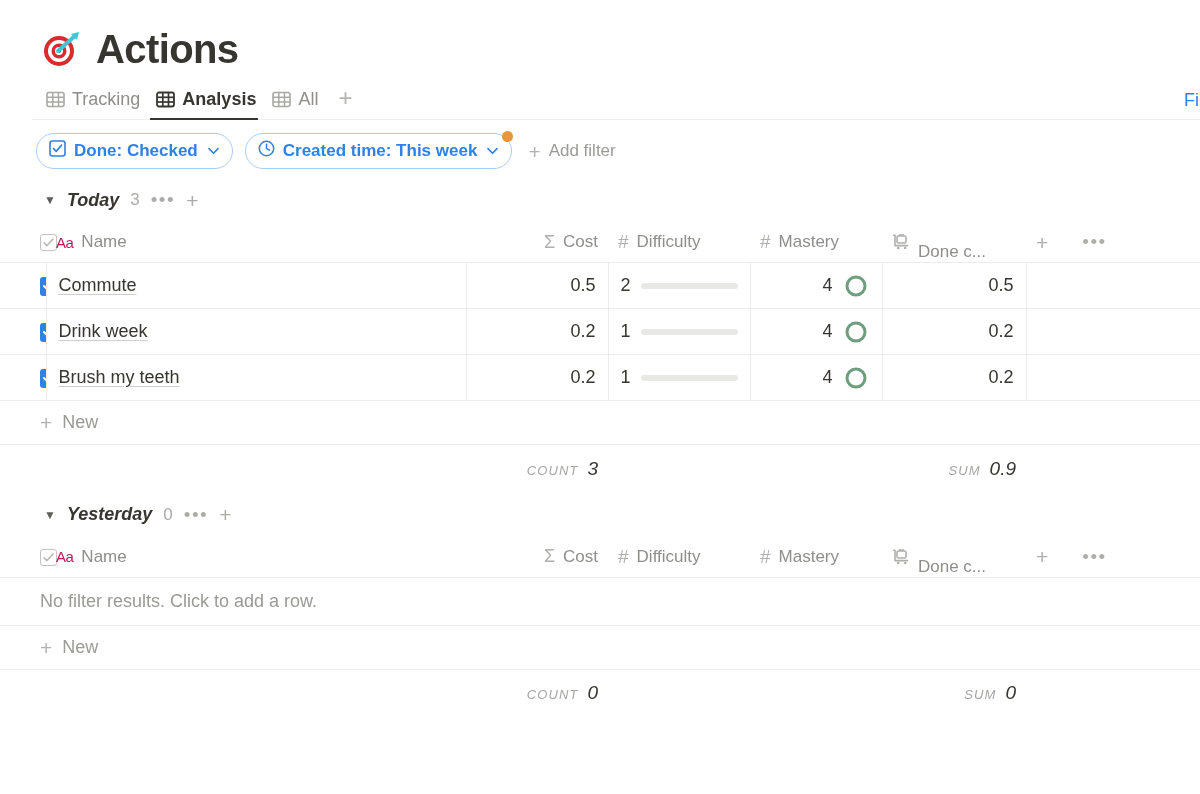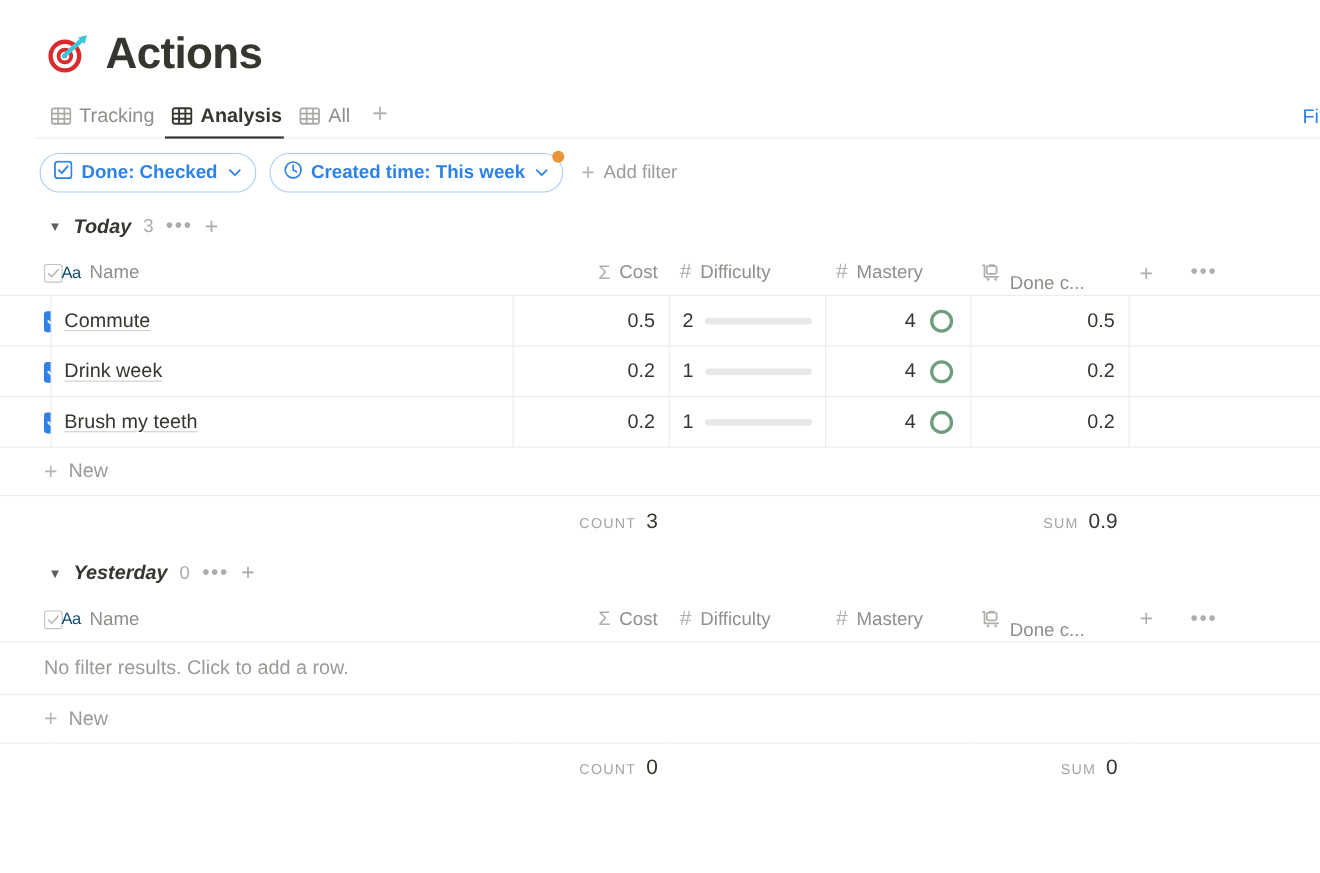--- a/index.html
+++ b/index.html
@@ -26,21 +26,20 @@
     font-size: 40px;
     font-weight: 700;
     letter-spacing: -0.6px;
     color: #37352f;
   }
 
   
   .tabs-wrap {
     position: relative;
     height: 44px;
-    margin-top: 6px;
     padding-left: 40px;
     display: flex; align-items: flex-end;
   }
   .tabs-wrap::after {
     content: ""; position: absolute; left: 32px; right: 0; bottom: 0;
     height: 1px; background: #ececeb;
   }
   .tab {
     display: flex; align-items: center; gap: 7px;
     padding: 4px 10px 10px 6px;
@@ -126,21 +125,21 @@
     font-size: 17px; color: #8f8e8a; font-weight: 400;
     text-align: left; vertical-align: middle;
     padding: 0 10px;
     border-bottom: 1px solid #ececeb;
     white-space: nowrap;
   }
   .hdr-inner { display: flex; align-items: center; gap: 8px; }
   .hdr-inner.right { justify-content: flex-end; }
   .hdr-cell.first { padding-left: 40px; }
   .ticon { display: inline-flex; align-items: center; color: #b0afac; }
-  .aa { font-size: 15px; color: #0c4a6e; letter-spacing: -0.5px; }
+  .aa { font-size: 15px; color: #be185d; letter-spacing: -0.5px; }
   .hash { font-size: 19px; color: #b0afac; font-weight: 400; }
   .sigma { font-size: 18px; color: #b0afac; }
   .hdr-plus { color: #b0afac; font-size: 21px; line-height: 1; cursor: pointer; }
   .hdr-dots { color: #b0afac; font-size: 19px; letter-spacing: 1.5px; line-height: 0.6; cursor: pointer; }
   .hdr-trunc { overflow: hidden; text-overflow: ellipsis; margin-top: 20px; }
 
   .body-row { height: 46px; }
   .cell {
     border-bottom: 1px solid #ececeb;
     border-right: 1px solid #ececeb;
@@ -202,21 +201,21 @@
   .newrow .plus { font-size: 21px; color: #b5b4b1; line-height: 1; }
 
   .empty-cell {
     border-bottom: 1px solid #ececeb;
     padding: 0 10px 0 40px; height: 48px;
     color: #9b9a96; font-size: 18px; cursor: pointer;
   }
 
   
   .sum-row { height: 48px; }
-  .sum-cell { vertical-align: middle; padding: 0 10px; }
+  .sum-cell { vertical-align: middle; padding: 0 10px; font-style: italic; }
   .sum-inner { display: flex; align-items: baseline; justify-content: flex-end; gap: 9px; }
   .sum-label {
     font-size: 13px; color: #a6a5a2; letter-spacing: 1.1px;
     text-transform: uppercase;
   }
   .sum-value { font-size: 19px; color: #37352f; }
 
   .group-block { padding-left: 0; }
 </style>
 </head>

